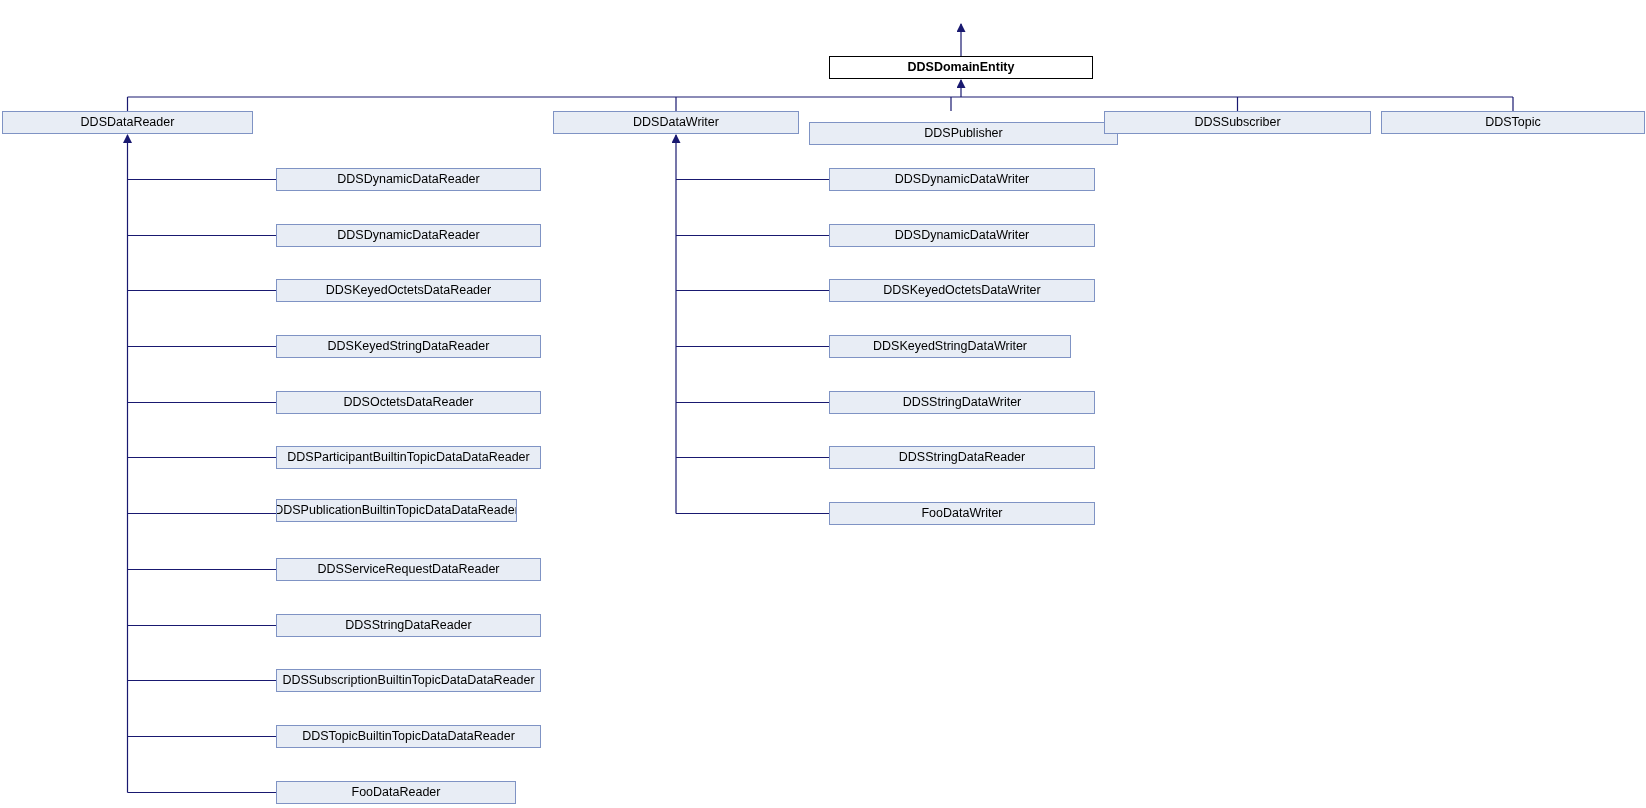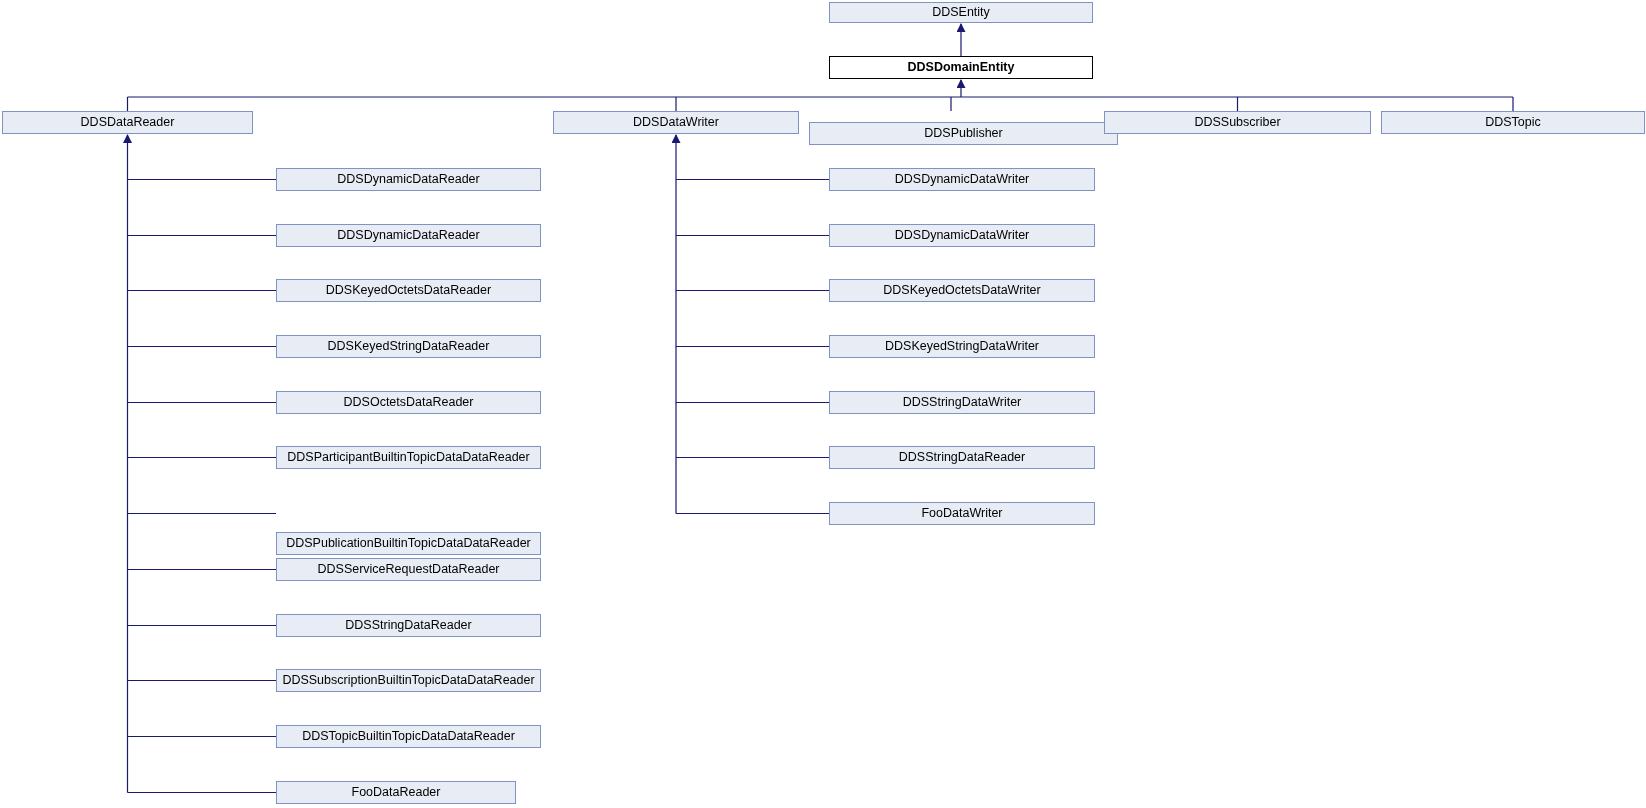--- a/index.html
+++ b/index.html
@@ -83,44 +83,43 @@
       <path class="edge" d="M127.5 792.5 L127.5 135" marker-end="url(#arrow)"></path>
       <path class="edge" d="M127.5 179.5 H276 M127.5 235.5 H276 M127.5 290.5 H276 M127.5 346.5 H276 M127.5 402.5 H276 M127.5 457.5 H276 M127.5 513.5 H276 M127.5 569.5 H276 M127.5 625.5 H276 M127.5 680.5 H276 M127.5 736.5 H276 M127.5 792.5 H276"></path>
     </g>
 
     <g>
       <path class="edge" d="M676 513.5 L676 135" marker-end="url(#arrow)"></path>
       <path class="edge" d="M676 179.5 H829 M676 235.5 H829 M676 290.5 H829 M676 346.5 H829 M676 402.5 H829 M676 457.5 H829 M676 513.5 H829"></path>
     </g>
   </svg>
 
-  <div class="node" style="left:829px;top:2px;width:264px;height:21px">DDSEntity</div>
 
   <div class="node focus" style="left:829px;top:56px;width:264px;height:23px">DDSDomainEntity</div>
 
   <div class="node" style="left:2px;top:111px;width:251px;height:23px">DDSDataReader</div>
   <div class="node" style="left:553px;top:111px;width:246px;height:23px">DDSDataWriter</div>
   <div class="node" style="left:809px;top:122px;width:309px;height:23px">DDSPublisher</div>
   <div class="node" style="left:1104px;top:111px;width:267px;height:23px">DDSSubscriber</div>
   <div class="node" style="left:1381px;top:111px;width:264px;height:23px">DDSTopic</div>
 
   <div class="node" style="left:276px;top:168px;width:265px;height:23px">DDSDynamicDataReader</div>
   <div class="node" style="left:276px;top:224px;width:265px;height:23px">DDSDynamicDataReader</div>
   <div class="node" style="left:276px;top:279px;width:265px;height:23px">DDSKeyedOctetsDataReader</div>
   <div class="node" style="left:276px;top:335px;width:265px;height:23px">DDSKeyedStringDataReader</div>
   <div class="node" style="left:276px;top:391px;width:265px;height:23px">DDSOctetsDataReader</div>
   <div class="node" style="left:276px;top:446px;width:265px;height:23px">DDSParticipantBuiltinTopicDataDataReader</div>
-  <div class="node" style="left:276px;top:532px;width:265px;height:23px">DDSPublicationBuiltinTopicDataDataReader</div>
+  <div class="node" style="left:276px;top:499px;width:241px;height:23px">DDSPublicationBuiltinTopicDataDataReader</div>
   <div class="node" style="left:276px;top:558px;width:265px;height:23px">DDSServiceRequestDataReader</div>
   <div class="node" style="left:276px;top:614px;width:265px;height:23px">DDSStringDataReader</div>
   <div class="node" style="left:276px;top:669px;width:265px;height:23px">DDSSubscriptionBuiltinTopicDataDataReader</div>
   <div class="node" style="left:276px;top:725px;width:265px;height:23px">DDSTopicBuiltinTopicDataDataReader</div>
   <div class="node" style="left:276px;top:781px;width:240px;height:23px">FooDataReader</div>
 
   <div class="node" style="left:829px;top:168px;width:266px;height:23px">DDSDynamicDataWriter</div>
   <div class="node" style="left:829px;top:224px;width:266px;height:23px">DDSDynamicDataWriter</div>
   <div class="node" style="left:829px;top:279px;width:266px;height:23px">DDSKeyedOctetsDataWriter</div>
-  <div class="node" style="left:829px;top:335px;width:266px;height:23px">DDSKeyedStringDataWriter</div>
+  <div class="node" style="left:829px;top:335px;width:242px;height:23px">DDSKeyedStringDataWriter</div>
   <div class="node" style="left:829px;top:391px;width:266px;height:23px">DDSStringDataWriter</div>
   <div class="node" style="left:829px;top:446px;width:266px;height:23px">DDSStringDataReader</div>
   <div class="node" style="left:829px;top:502px;width:266px;height:23px">FooDataWriter</div>
 
 </div>
 
 </body></html>

